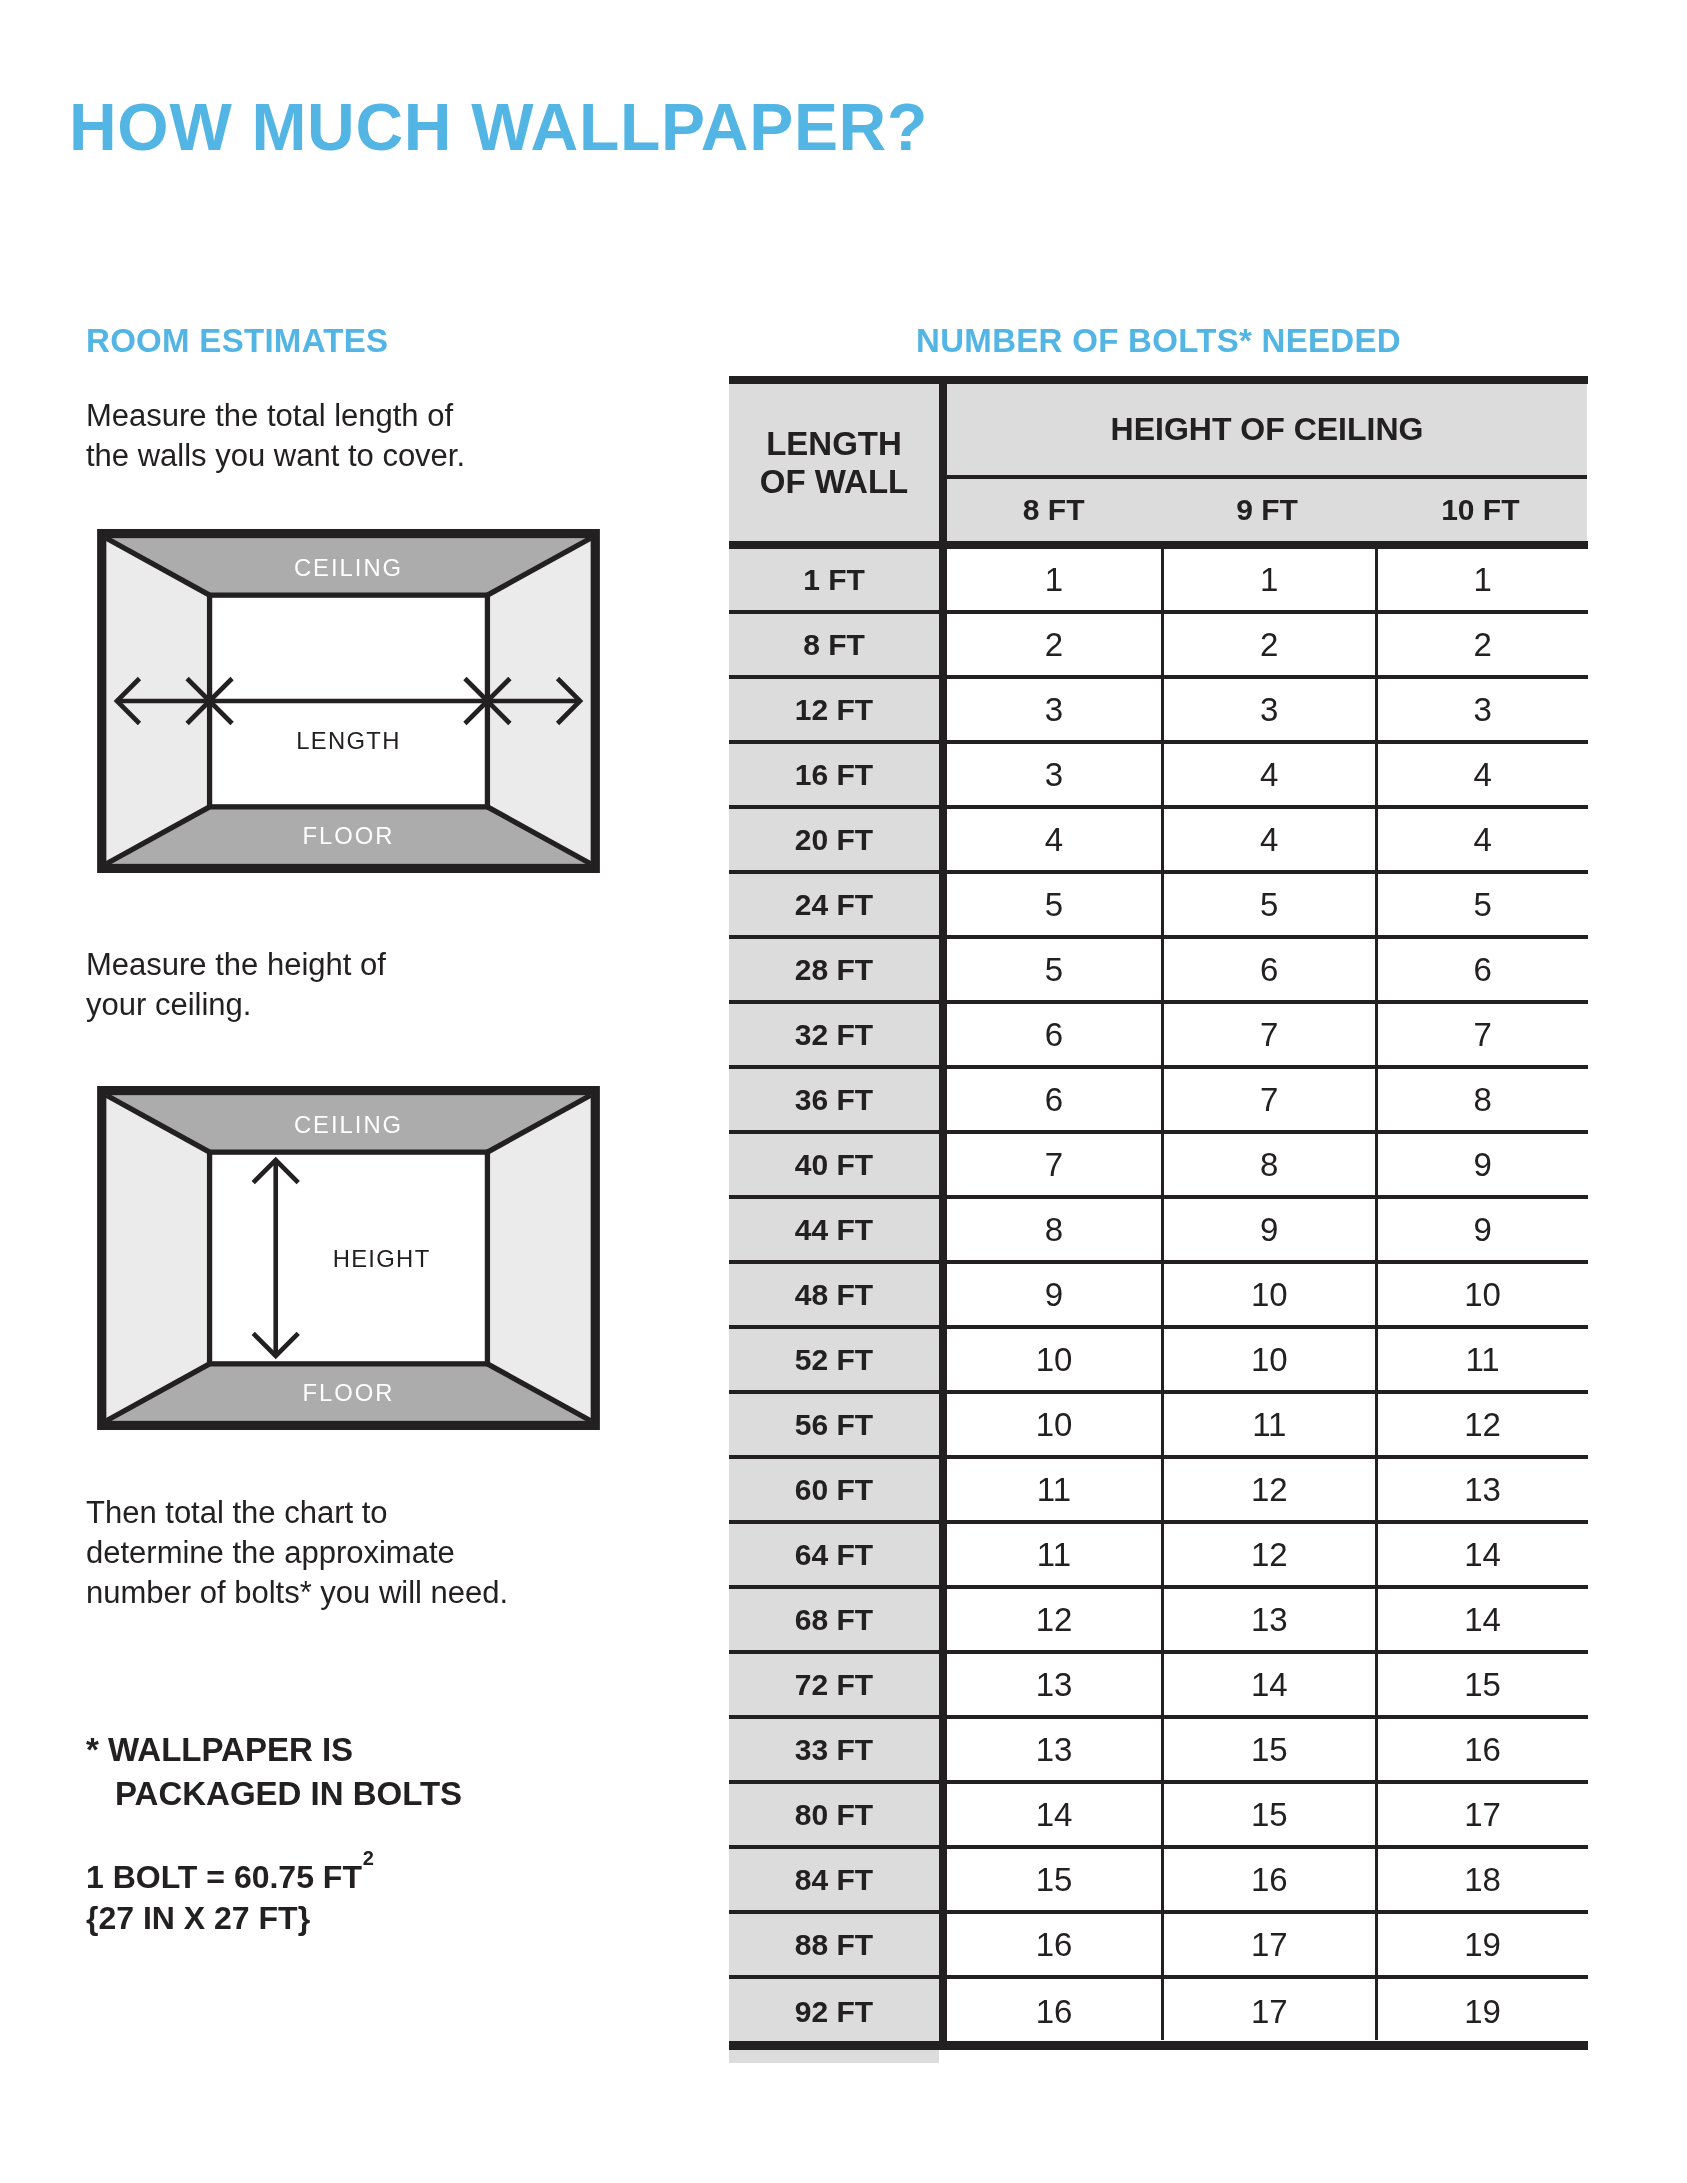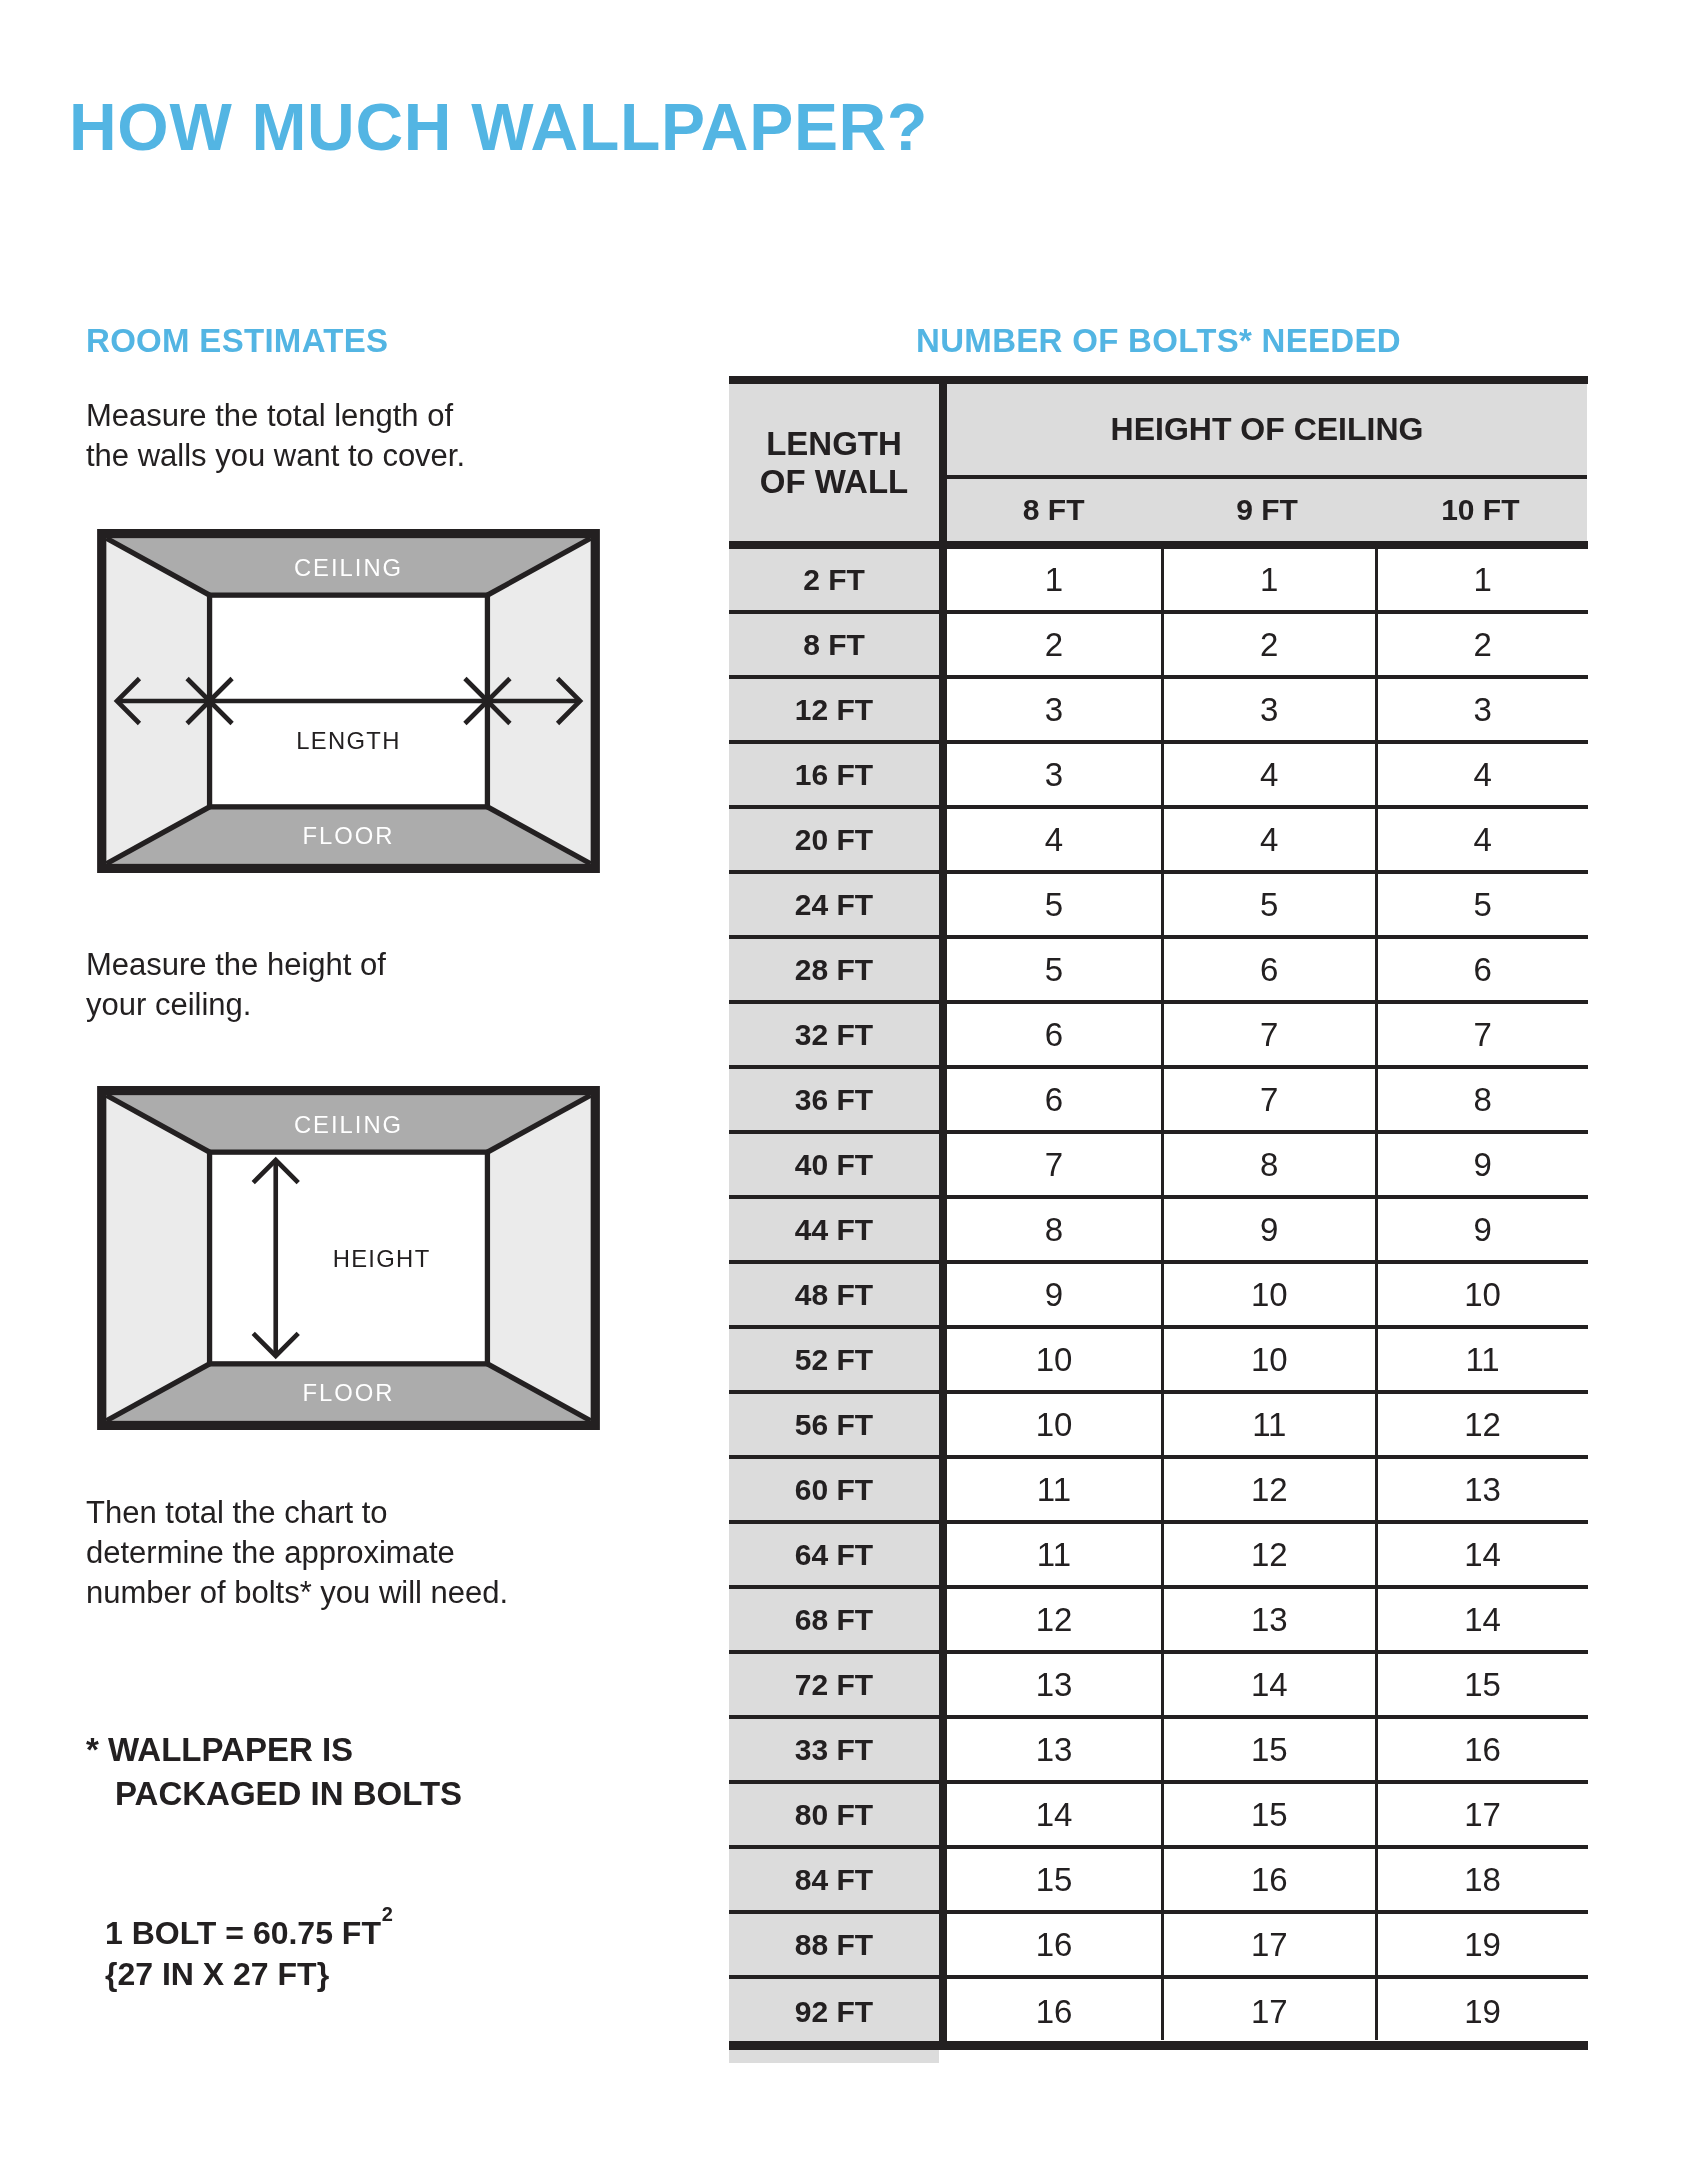--- a/index.html
+++ b/index.html
@@ -23,21 +23,21 @@
   .p1{left:86px; top:396px;}
   .p2{left:86px; top:945px;}
   .p3{left:86px; top:1493px;}
 
   .diagram{left:97px; width:503px; height:344px;}
   .d1{top:529px;}
   .d2{top:1086px;}
 
   .footnote{left:86px; top:1728px; font-size:33px; font-weight:bold; line-height:44px;}
   .footnote .indent{padding-left:29px;}
-  .boltinfo{left:86px; top:1905px; font-size:32px; font-weight:bold; line-height:41px;margin-left:19px;}
+  .boltinfo{left:86px; top:1849px; font-size:32px; font-weight:bold; line-height:41px;}
   .boltinfo sup{font-size:20px; position:relative; top:-10.6px; left:0.7px;}
 
   
   .tbl{left:729px; top:376px; width:859px; height:1688px;}
   .tbl .topbar{left:0; top:0; width:859px; height:8px; background:var(--ink);}
   .tbl .corner{left:0; top:8px; width:210px; height:157px; background:var(--cell);
     display:flex; align-items:center; justify-content:center; text-align:center;
     font-size:33px; font-weight:bold; line-height:38px;}
   .tbl .group{left:218px; top:8px; width:640px; height:95px; background:var(--cell);
     border-bottom:4.6px solid var(--ink);
@@ -149,21 +149,21 @@
 OF WALL</div>
   <div class="abs group">HEIGHT OF CEILING</div>
   <div class="abs subrow">
     <div class="sub">8 FT</div>
     <div class="sub">9 FT</div>
     <div class="sub">10 FT</div>
   </div>
   <div class="abs hbar"></div>
   <div class="abs tbody">
   <div class="trow">
-    <div class="cell lbl">2 FT</div>
+    <div class="cell lbl">1 FT</div>
     <div></div>
     <div class="cell val">1</div>
     <div></div>
     <div class="cell val">1</div>
     <div></div>
     <div class="cell val">1</div>
   </div>
 
   <div class="trow">
     <div class="cell lbl">8 FT</div>

